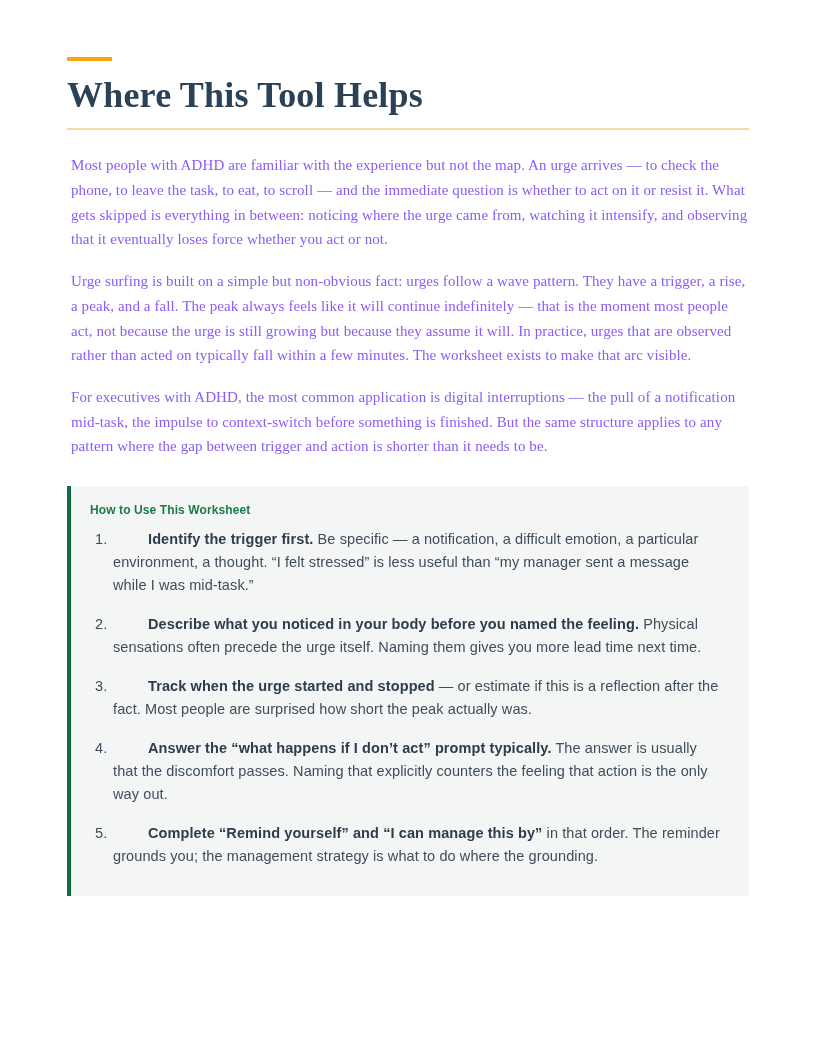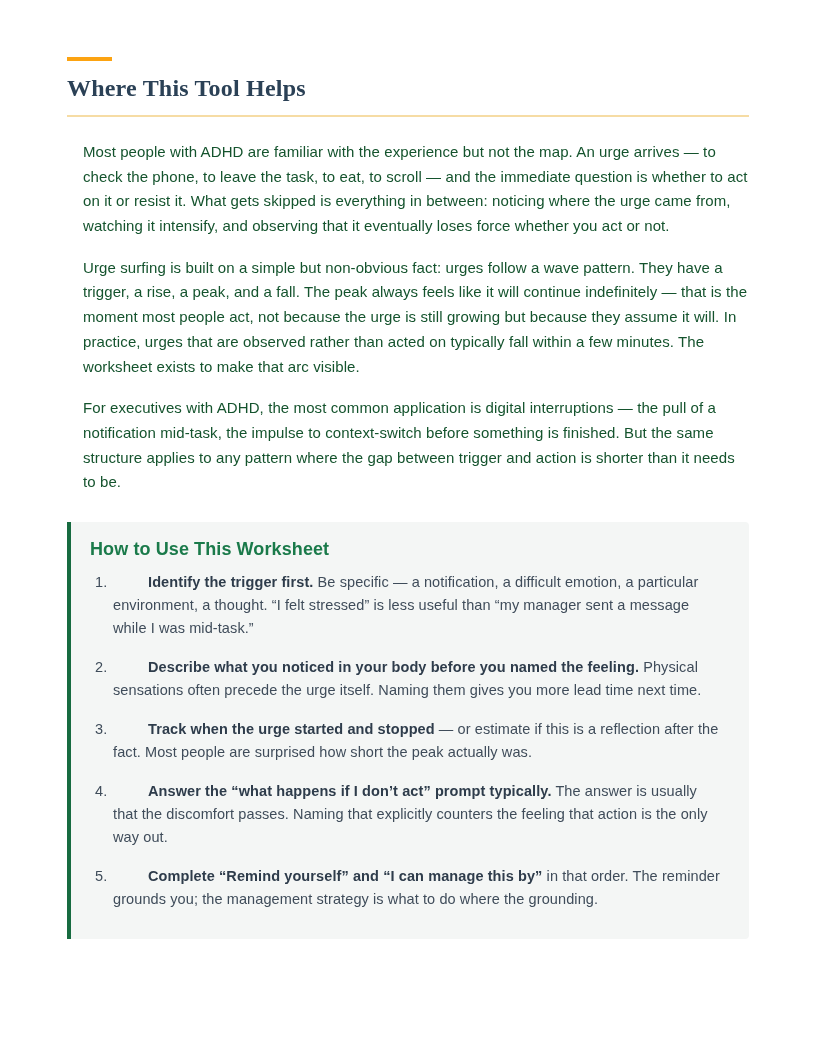--- a/index.html
+++ b/index.html
@@ -23,51 +23,52 @@
   }
   .accent-bar {
     width: 45px;
     height: 4px;
     background: #FCA311;
     margin-top: 57px;
   }
   h1.doc-title {
     font-family: "Liberation Serif", "DejaVu Serif", serif;
     font-weight: 700;
-    font-size: 24px;
+    font-size: 36px;
     line-height: 1.12;
     color: #2B4156;
     margin: 14px 0 0 0;
     letter-spacing: 0.2px;
   }
   .title-rule {
     border: none;
     border-bottom: 2px solid #F6DCA4;
     margin: 13px 0 0 0;
   }
   .body-copy p {
     font-size: 15px;
     line-height: 24.7px;
-    color: #14532d;
-    margin: 0 0 17px 16px;
+    color: #8b5cf6;
+    margin: 0 0 17px 4px;
     letter-spacing: 0.1px;
+    font-family: Liberation Serif, serif;
   }
   .body-copy p:first-child {
     margin-top: 23px;
   }
   .callout {
     margin-top: 27px;
     background: #F4F6F5;
     border-left: 4px solid #176B40;
     border-radius: 0 4px 4px 0;
     padding: 17px 28px 28px 19px;
     box-sizing: border-box;
   }
   .callout-heading {
-    font-size: 18px;
+    font-size: 12px;
     font-weight: 700;
     color: #1A7A4A;
     margin: 0;
     letter-spacing: 0.1px;
   }
   .instruction-list {
     list-style: none;
     counter-reset: step;
     margin: 11px 0 0 0;
     padding: 0 0 0 23px;

